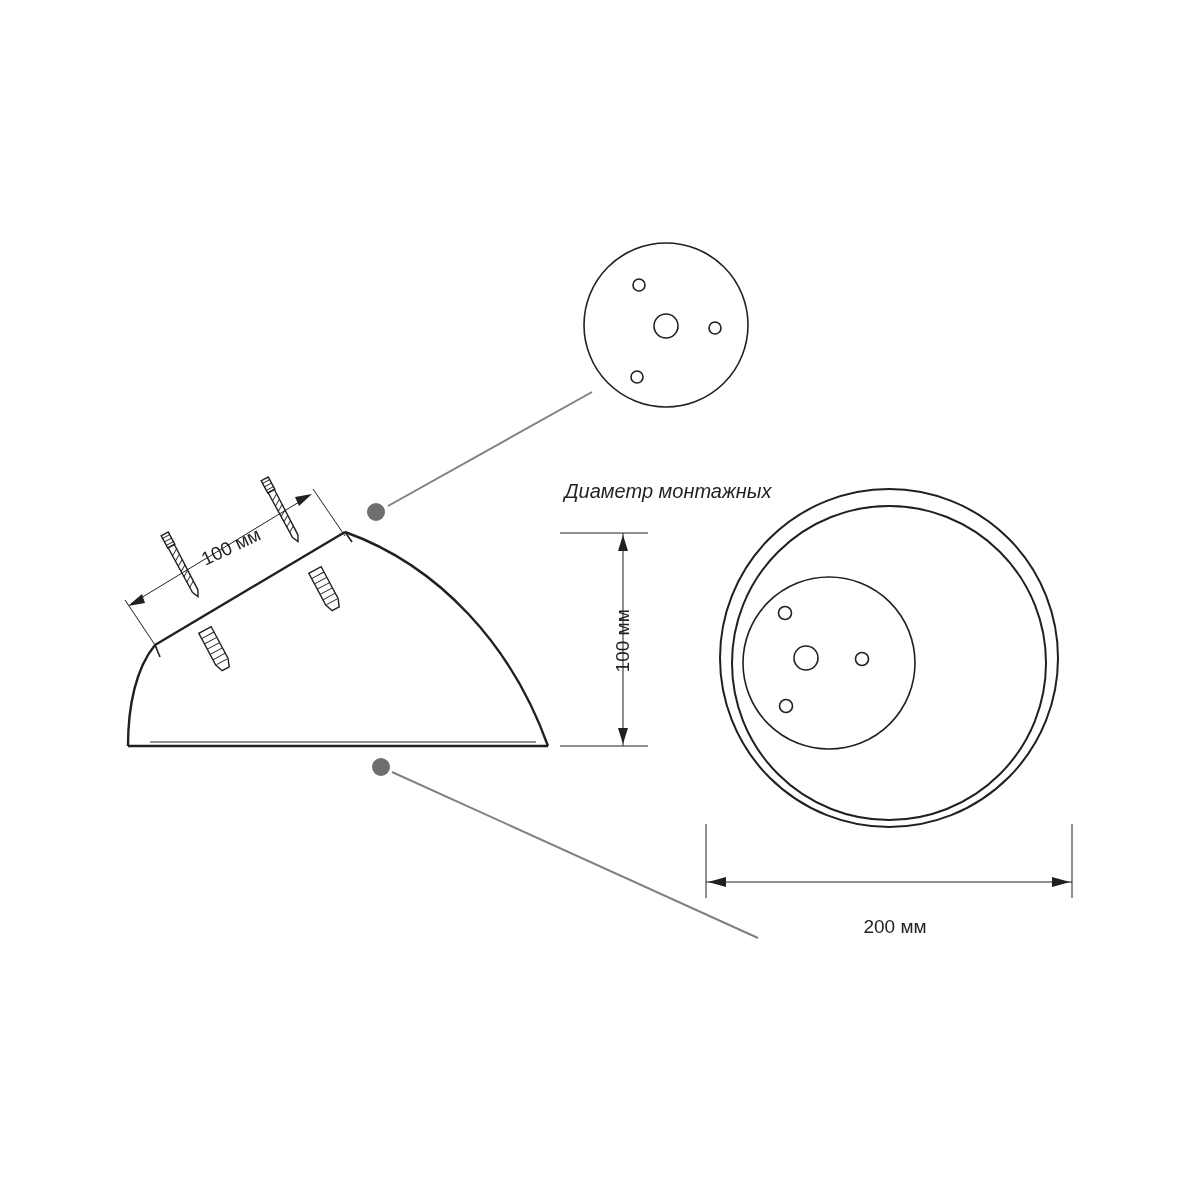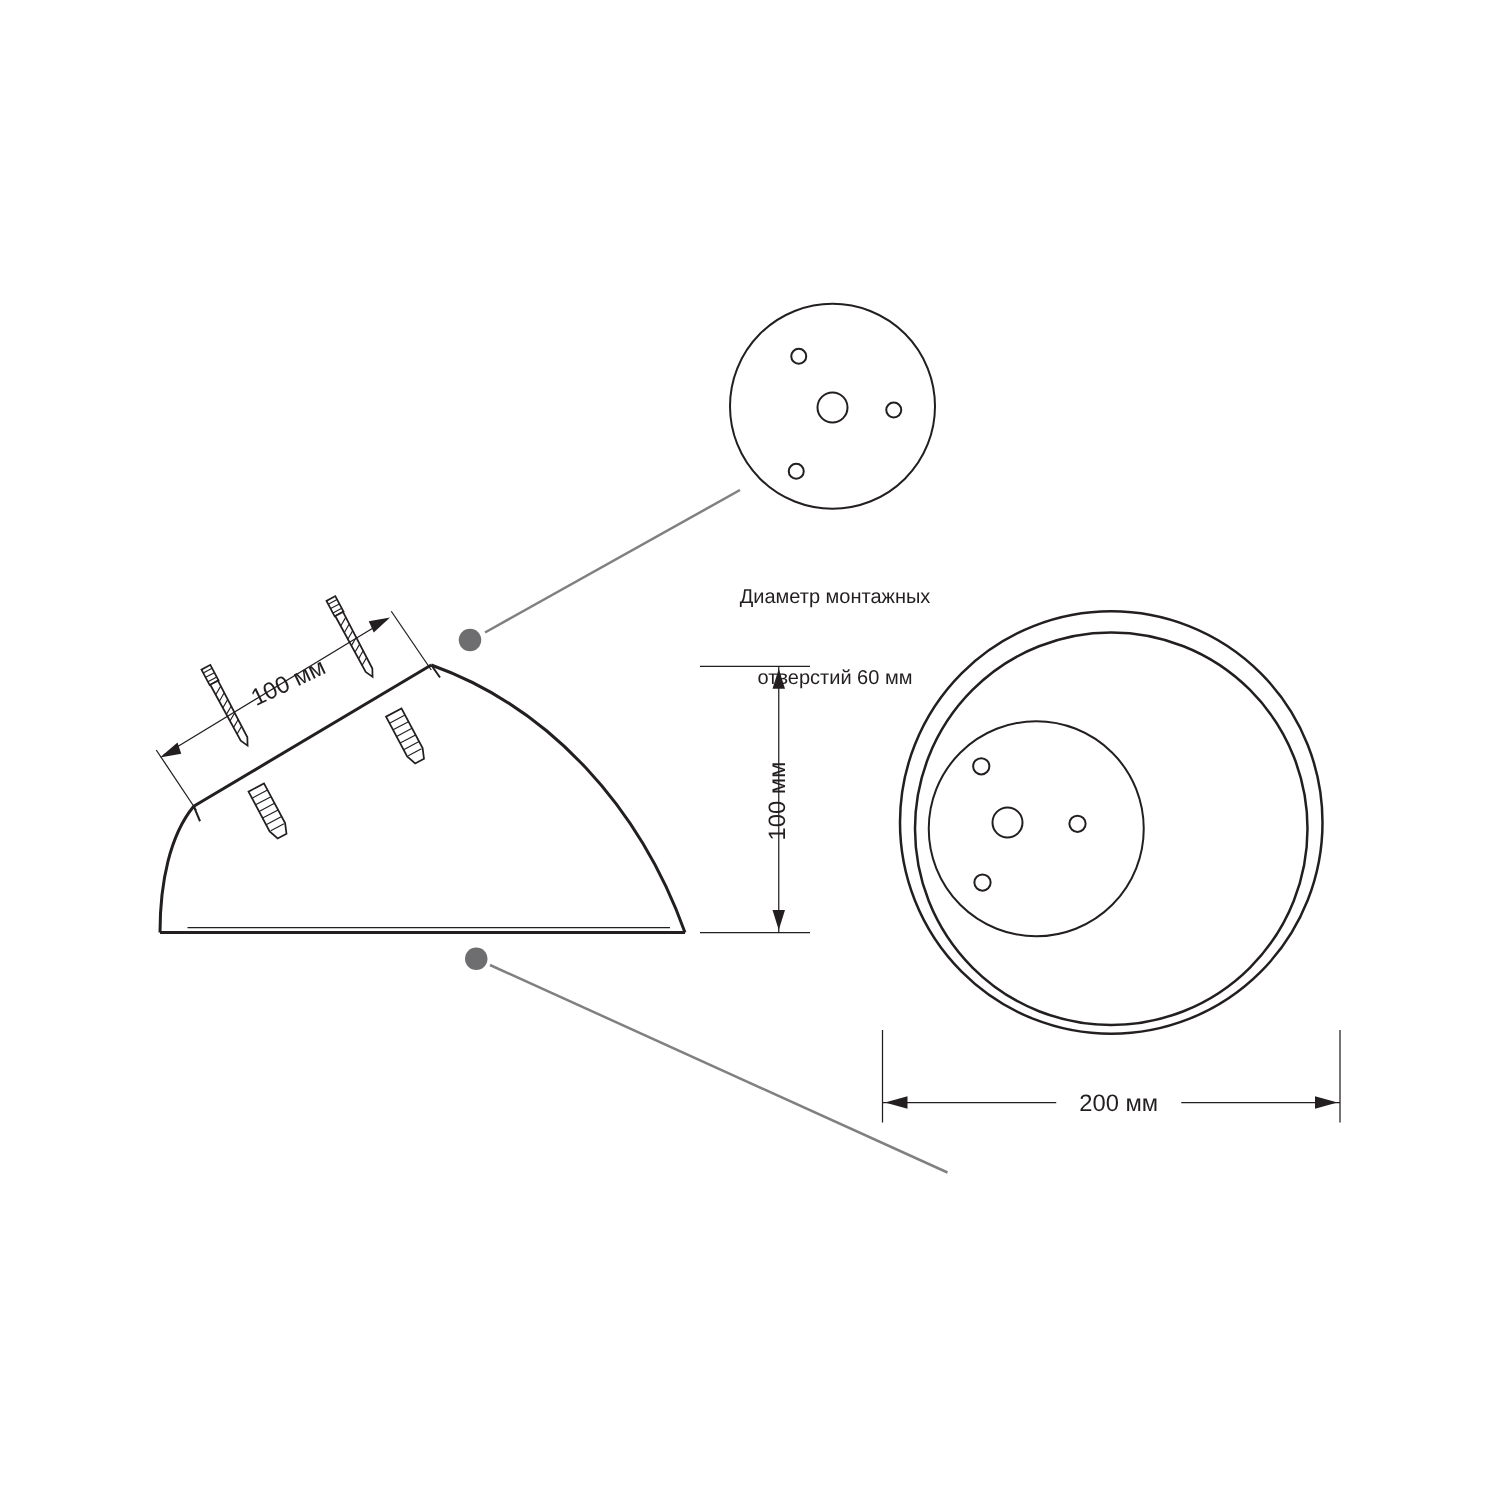--- a/index.html
+++ b/index.html
@@ -27,22 +27,23 @@
     height: 1200px;
   }
   .lbl {
     position: absolute;
     font-family: "Liberation Sans", sans-serif;
     color: #231f20;
     white-space: pre;
     line-height: 1.35;
   }
   .callout-label {
-    font-size: 16px;
+    font-size: 20px;
     text-align: center;
+    font-style: italic;
   }
   .dim-label {
     font-size: 19px;
   }
   .rot90 {
     transform: rotate(-90deg);
     transform-origin: 50% 50%;
   }
   .rot-angle {
     transform: rotate(-25.5deg);
@@ -186,23 +187,22 @@
 
     <g>
       <line x1="392" y1="772" x2="758" y2="938" stroke="#808083" stroke-width="2"></line>
       <circle cx="381" cy="767" r="9" fill="#6e6e70"></circle>
     </g>
 
   </svg>
 
   <div class="lbl callout-label" style="left: 540px; top: 424px; width: 256px;">
     <div>Диаметр монтажных</div>
-    <div>отверстий 60 мм</div>
   </div>
 
 
   <div class="lbl dim-label rot-angle" style="left: 186px; top: 534px; width: 90px; text-align: center;">100 мм</div>
 
   <div class="lbl dim-label rot90" style="left: 578px; top: 628px; width: 90px; text-align: center;">100 мм</div>
 
-  <div class="lbl dim-label" style="left: 845px; top: 871px; width: 100px; text-align: center; background: #ffffff;">200 мм</div>
+  <div class="lbl dim-label" style="left: 845px; top: 914px; width: 100px; text-align: center; background: #ffffff;">200 мм</div>
 
 </div>
 
 </body></html>

